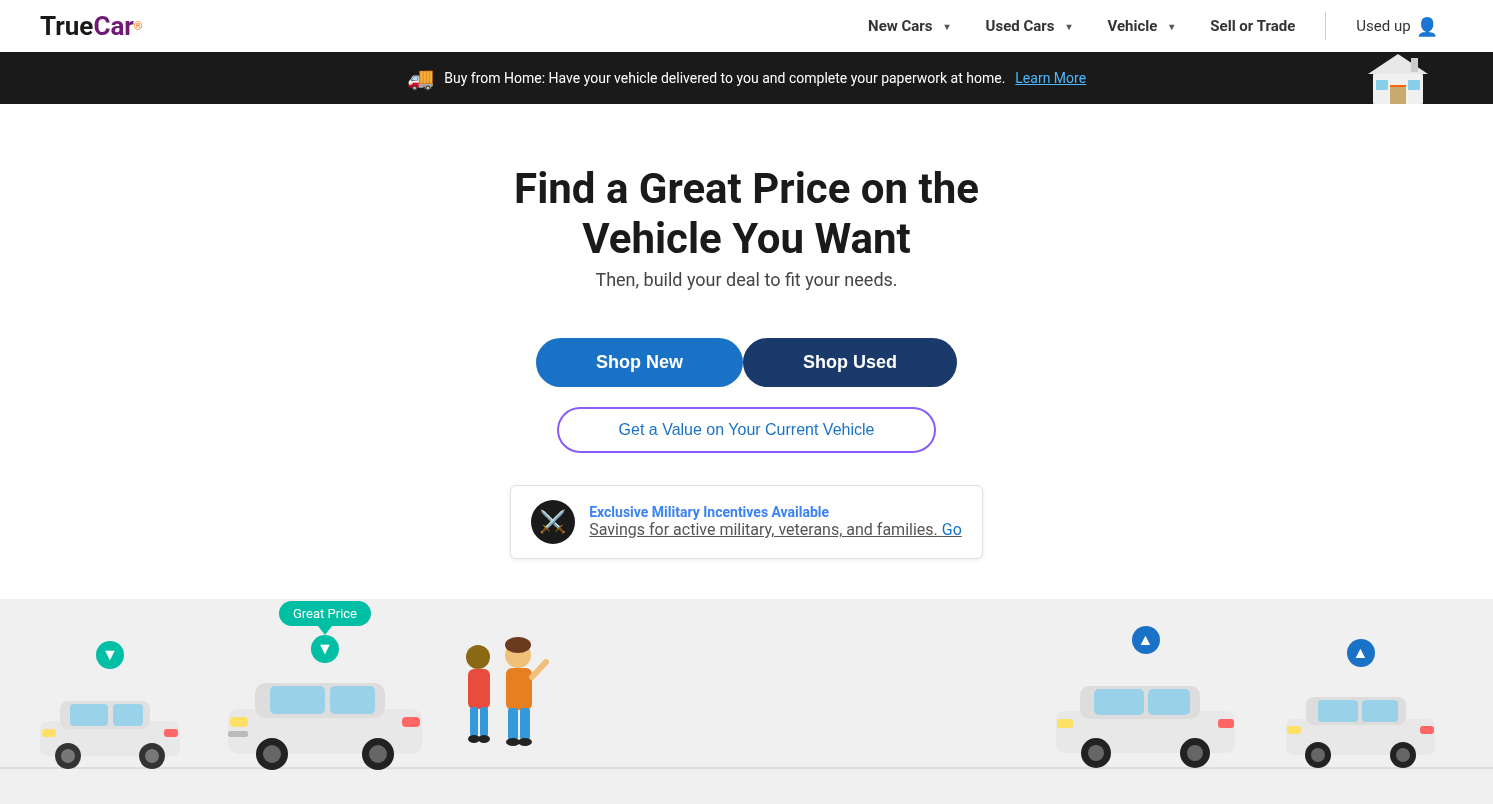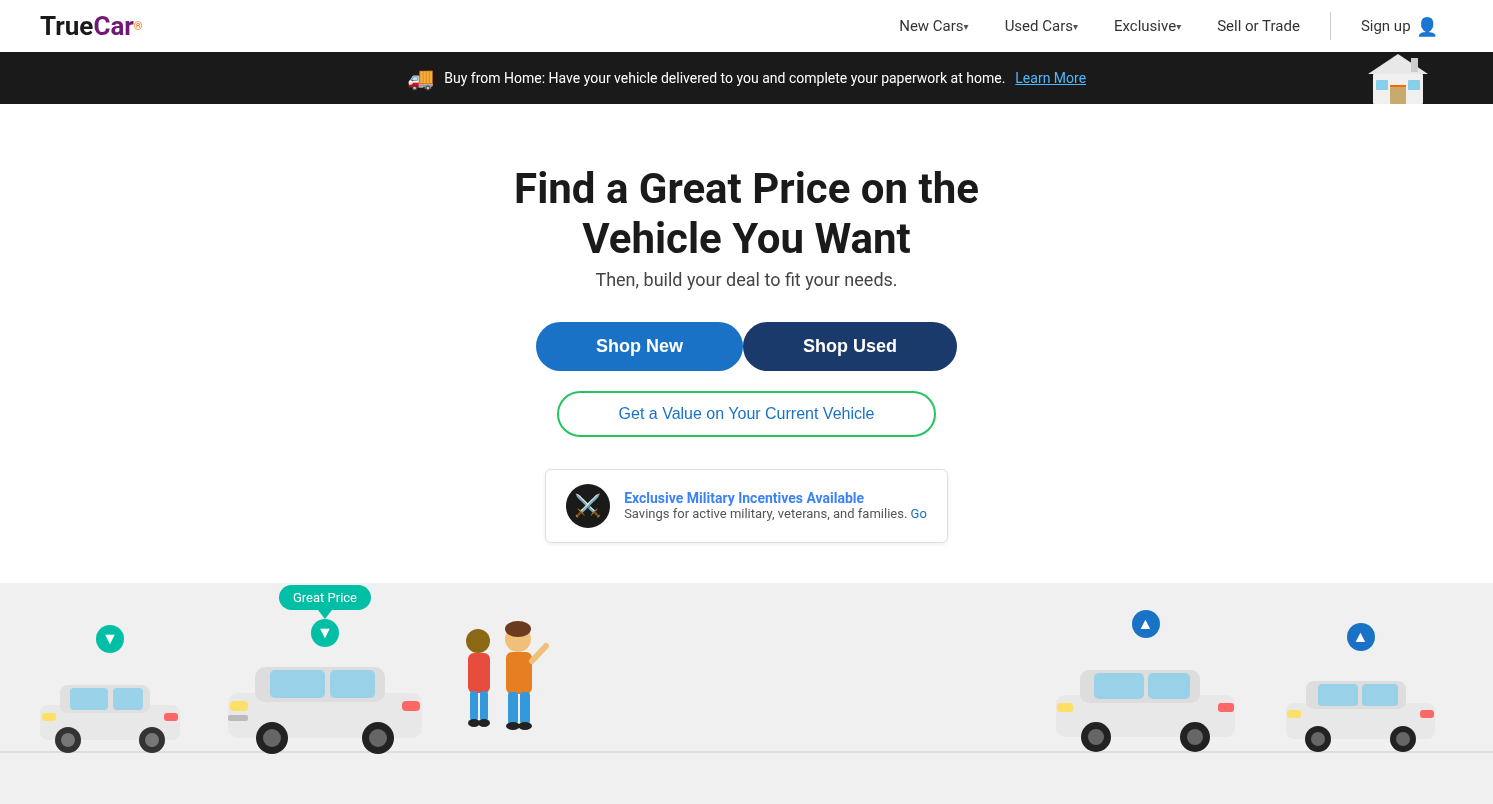--- a/index.html
+++ b/index.html
@@ -25,27 +25,28 @@
     .logo-car { color: #701a75; font-size: 26px; font-weight: 700; }
     .logo-tm { color: #ff6600; font-size: 11px; vertical-align: super; }
     .nav-links {
       display: flex;
       align-items: center;
       gap: 8px;
     }
     .nav-link {
       display: flex;
       align-items: center;
-      gap: 0;
+      gap: 12px;
       padding: 6px 14px;
       font-size: 15px;
       color: #333;
       cursor: pointer;
       text-decoration: none;
       white-space: nowrap;
+      font-weight: bold;
     }
     .nav-chevron { font-size: 10px; color: #555; }
     .nav-divider { width: 1px; height: 28px; background: #ccc; margin: 0 8px; }
     .nav-signup {
       display: flex;
       align-items: center;
       gap: 6px;
       padding: 6px 14px;
       font-size: 15px;
       color: #333;
@@ -94,21 +95,21 @@
       font-size: 42px;
       font-weight: 700;
       color: #1a1a1a;
       line-height: 1.2;
       max-width: 600px;
       margin: 0 auto 4px;
     }
     .hero-subtitle {
       font-size: 18px;
       color: #444;
-      margin-bottom: 32px;
+      margin-bottom: 48px;
     }
     .hero-buttons {
       display: flex;
       justify-content: center;
       margin-bottom: 20px;
     }
     .btn-shop-new {
       background: #1a72c7;
       color: #fff;
       border: none;
@@ -126,21 +127,21 @@
       border-radius: 50px;
       padding: 12px 60px;
       font-size: 18px;
       font-weight: 600;
       cursor: pointer;
       transition: background 0.2s;
     }
     .btn-value {
       background: #fff;
       color: #1a72c7;
-      border: 2px solid #22c55e;
+      border: 2px solid #8b5cf6;
       border-radius: 50px;
       padding: 12px 60px;
       font-size: 16px;
       cursor: pointer;
       margin-bottom: 32px;
       transition: background 0.2s;
     }
 
     
     .military-box {
@@ -160,21 +161,21 @@
       border-radius: 50%;
       background: #1a1a1a;
       display: flex;
       align-items: center;
       justify-content: center;
       flex-shrink: 0;
     }
     .military-icon { font-size: 22px; }
     .military-text-wrap { text-align: left; }
     .military-title { font-size: 14px; font-weight: 700; color: #3b82f6; }
-    .military-sub { font-size: 13px; color: #555; }
+    .military-sub { font-size: 16px; color: #555; text-decoration: underline; }
     .military-link { color: #1a72c7; text-decoration: none; cursor: pointer; }
 
     
     .cars-area {
       background: #f0f0f0;
       height: 240px;
       position: relative;
       overflow: hidden;
     }
     .ground-line {
@@ -232,29 +233,29 @@
   <div class="nav-links">
     <a class="nav-link">
       <span>New Cars</span>
       <span class="nav-chevron">▾</span>
     </a>
     <a class="nav-link">
       <span>Used Cars</span>
       <span class="nav-chevron">▾</span>
     </a>
     <a class="nav-link">
-      <span>Exclusive</span>
+      <span>Vehicle</span>
       <span class="nav-chevron">▾</span>
     </a>
     <a class="nav-link">
       <span>Sell or Trade</span>
     </a>
     <div class="nav-divider"></div>
     <div class="nav-signup">
-      <span>Sign up</span>
+      <span>Used up</span>
       <span class="person-icon">👤</span>
     </div>
   </div>
 </nav>
 
 <div class="banner">
   <div class="banner-truck">
     <span class="truck-icon">🚚</span>
   </div>
   <span>Buy from Home: Have your vehicle delivered to you and complete your paperwork at home.</span>

